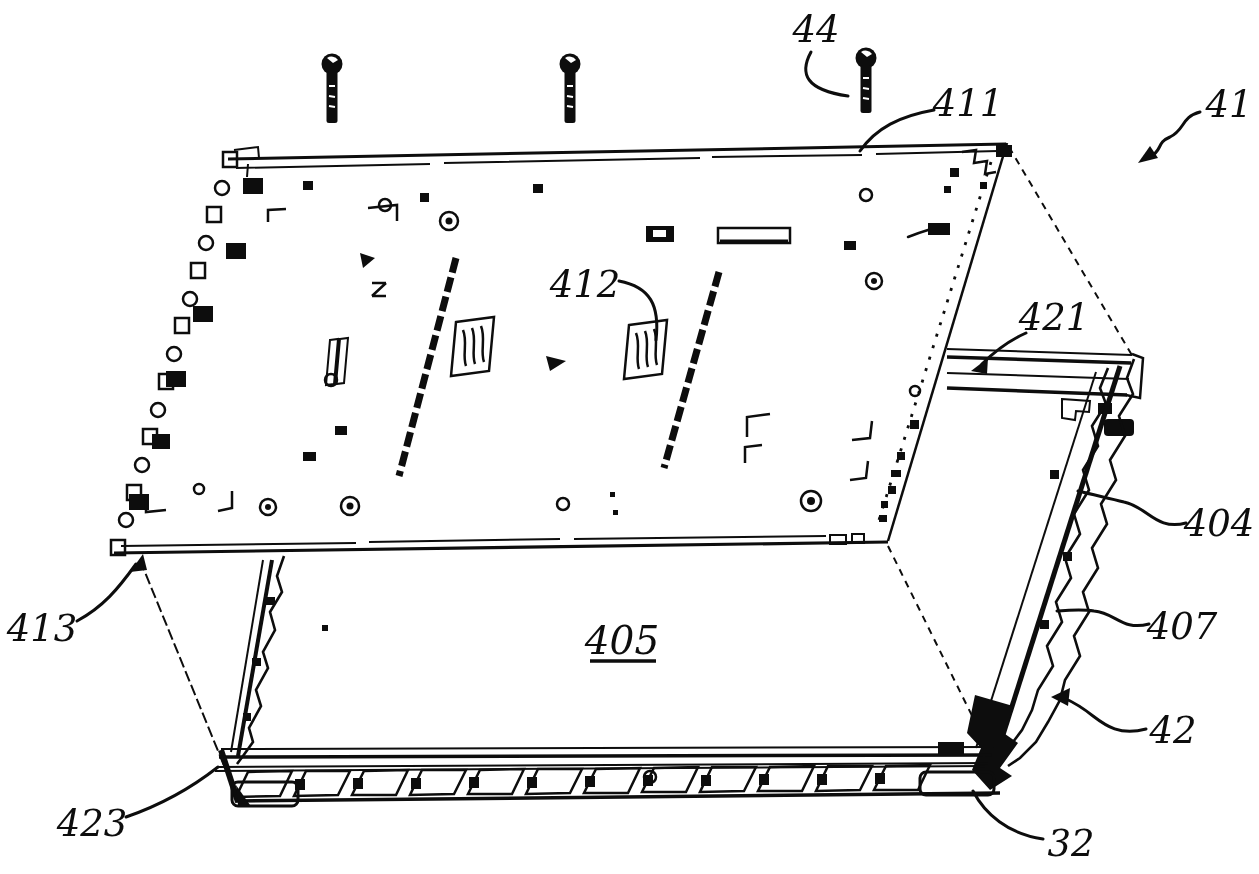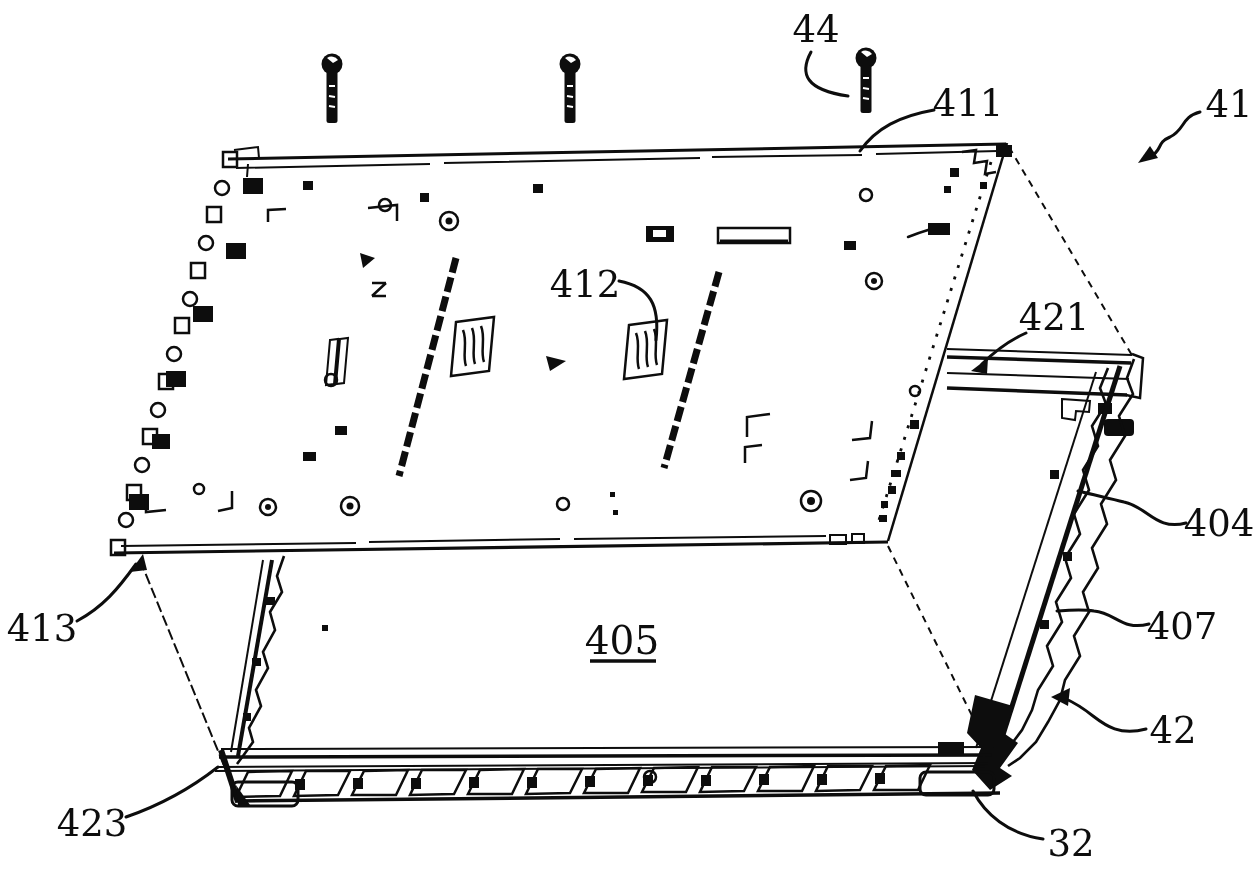--- a/index.html
+++ b/index.html
@@ -1,18 +1,18 @@
 <!DOCTYPE html>
 <html><head>
 <meta charset="utf-8">
 <style>
   html,body{margin:0;padding:0;background:#ffffff;}
   .figure-wrap{
     position:relative;width:1259px;height:874px;background:#ffffff;
-    font-family:"DejaVu Serif", serif;overflow:hidden;
+    font-family:"DejaVu Serif", serif;overflow:hidden;font-style:italic;
   }
   svg{position:absolute;left:0;top:0;}
   .ink{stroke:#0d0d0d;fill:none;stroke-linecap:butt;}
   .ink-round{stroke:#0d0d0d;fill:none;stroke-linecap:round;}
   .fill{fill:#0d0d0d;stroke:none;}
   .white{fill:#ffffff;stroke:none;}
   .lbl{font-family:"DejaVu Serif", serif;font-size:37px;fill:#0d0d0d;text-anchor:middle;}
   .lbl-big{font-size:39px;}
 </style>
 </head>

